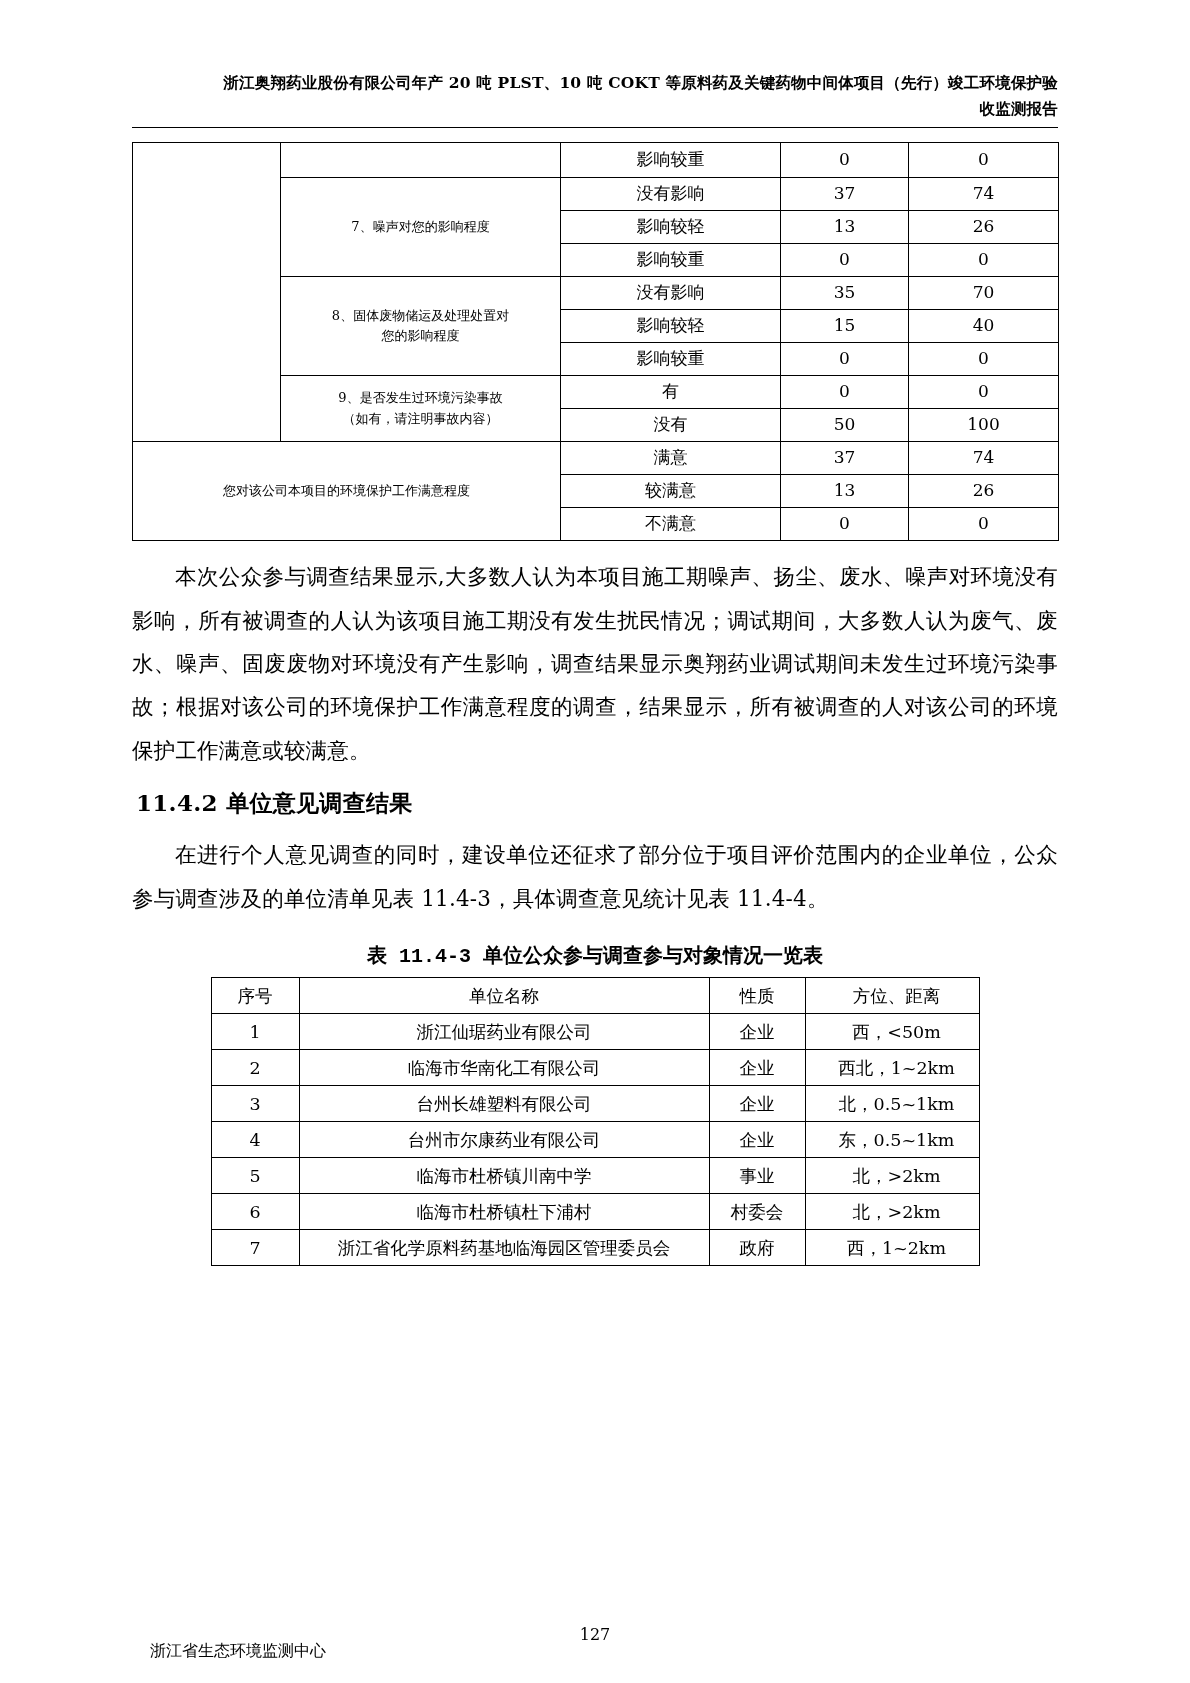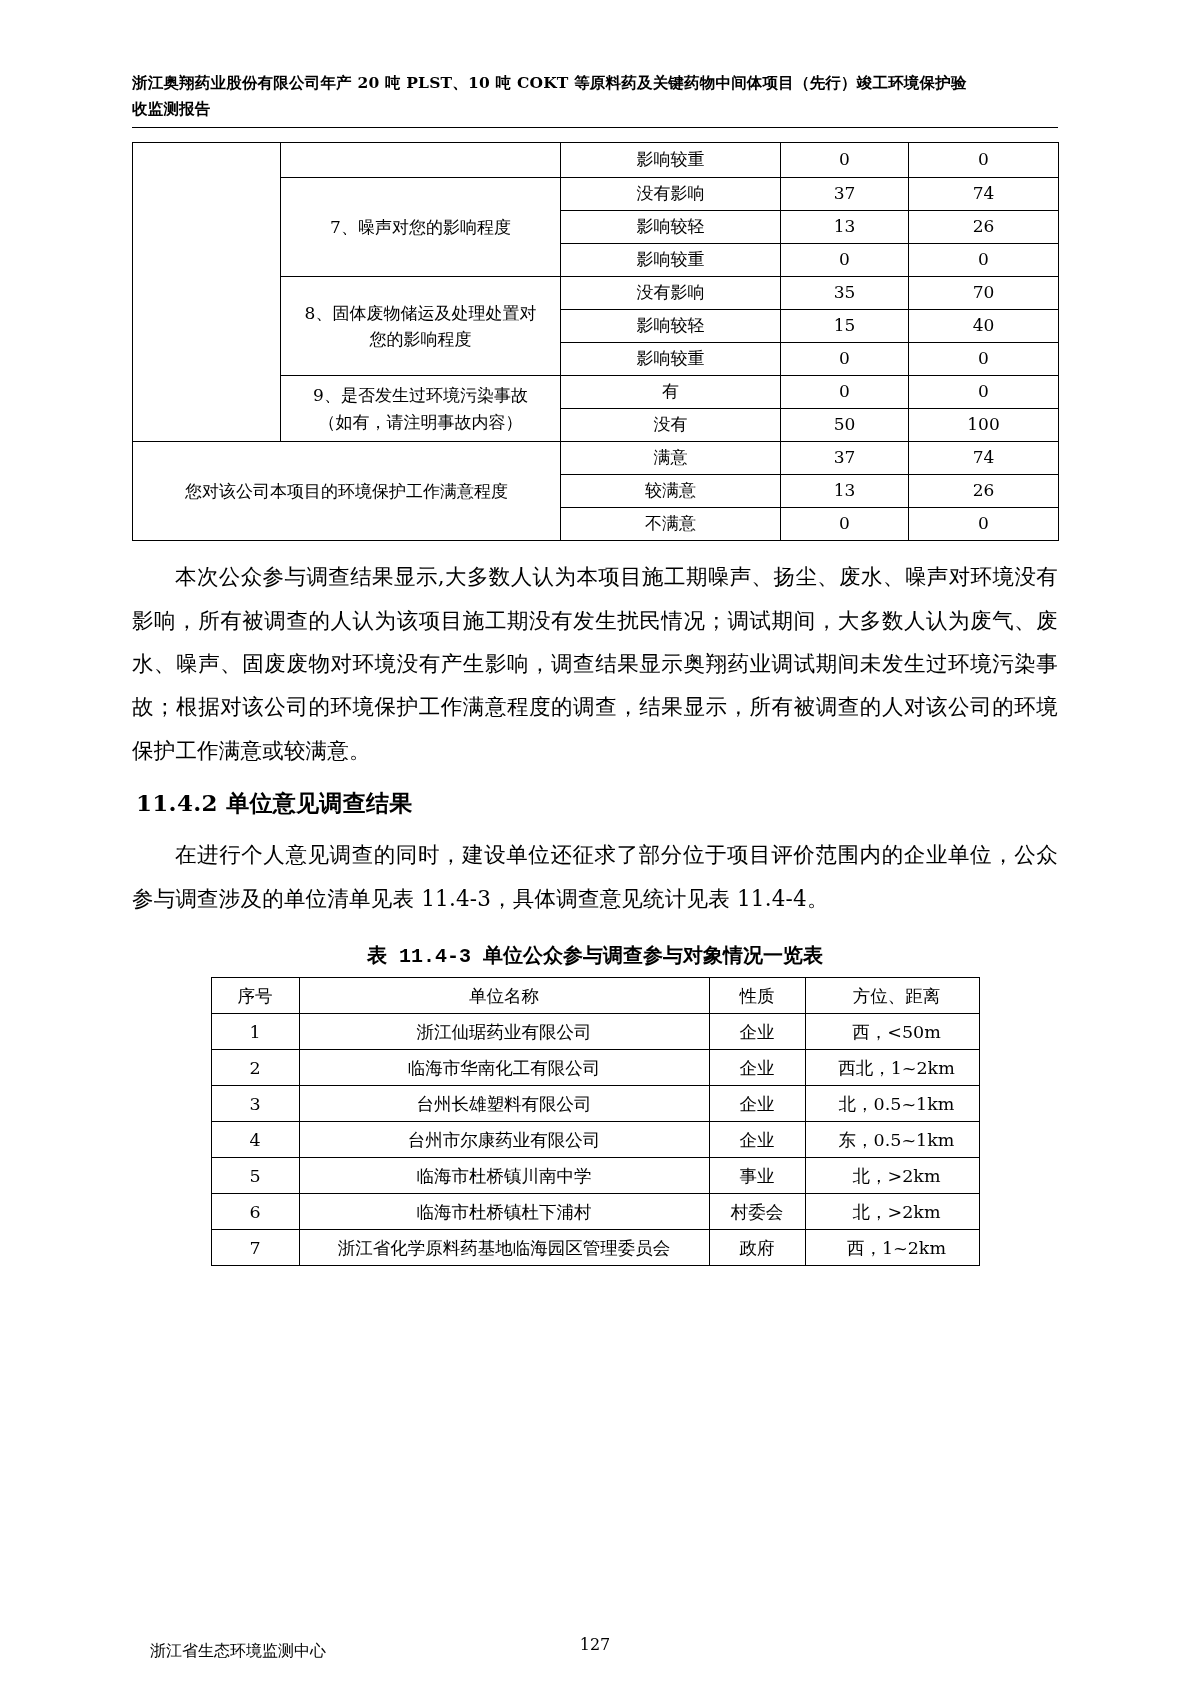--- a/index.html
+++ b/index.html
@@ -17,21 +17,21 @@
   }
   .page {
     width: 1190px;
     height: 1683px;
     box-sizing: border-box;
     padding: 70px 132px 0 132px;
     position: relative;
   }
   
   .header {
-    text-align: left;
+    text-align: right;
     font-family: "DejaVu Serif", "Liberation Serif", serif;
     font-weight: bold;
     font-size: 15.5px;
     line-height: 1.65;
     letter-spacing: 0.2px;
     padding-bottom: 6px;
     border-bottom: 1.6px solid #000;
     margin-bottom: 0px;
   }
   .header .l2 { display: block; }
@@ -56,21 +56,21 @@
     padding: 1px 2px;
     line-height: 1.4;
   }
   table.survey td.blank-left {
     border-left: 1.8px solid #000;
     border-top: none;
     border-bottom: none;
     border-right: 1px solid #000;
   }
   table.survey td.qcell {
-    font-size: 17px;
+    font-size: 13px;
     line-height: 1.55;
     padding: 2px 6px;
   }
   table.survey tr:first-child td { border-top: 1.8px solid #000; }
   table.survey tr:last-child td { border-bottom: 1.8px solid #000; }
   table.survey td.edge-left { border-left: 1.8px solid #000; }
   table.survey td.edge-right { border-right: 1.8px solid #000; }
 
   
   p.body {
@@ -131,21 +131,21 @@
   }
   .footer .org {
     position: absolute;
     left: 18px;
     top: 16px;
   }
   .footer .pageno {
     position: absolute;
     left: 50%;
     transform: translateX(-50%);
-    top: 10px;
+    top: 0;
   }
 </style>
 </head>
 <body>
 
 <div class="page">
 
   <div class="header">
     <span>浙江奥翔药业股份有限公司年产 20 吨 PLST、10 吨 COKT 等原料药及关键药物中间体项目（先行）竣工环境保护验</span>
     <span class="l2">收监测报告</span>

